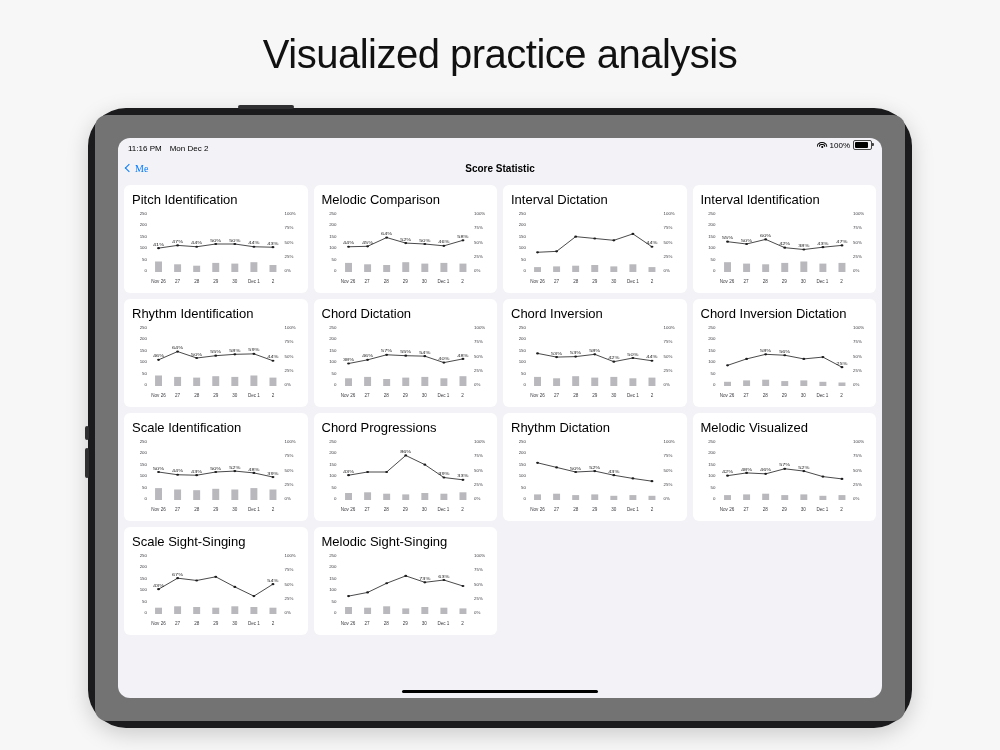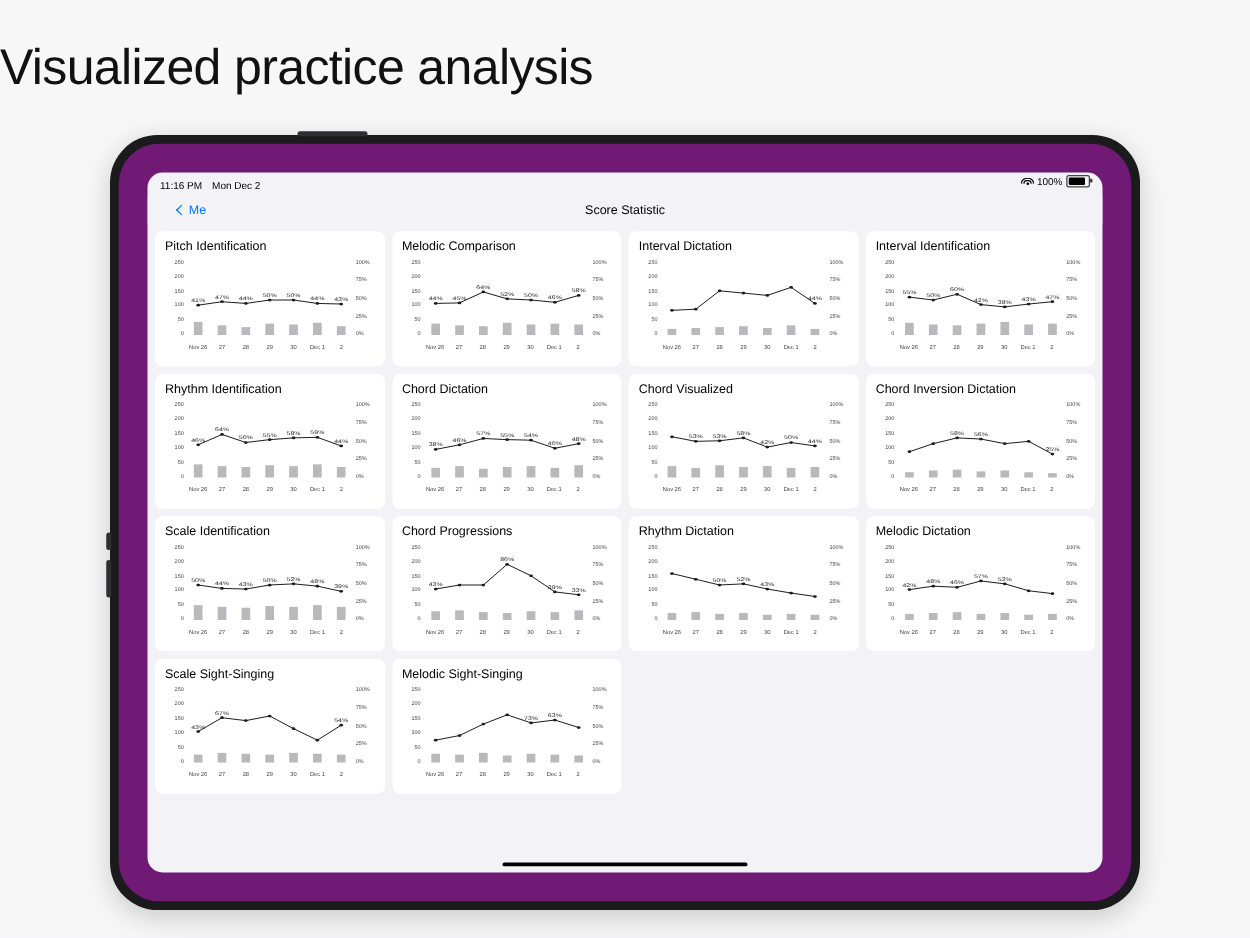--- a/index.html
+++ b/index.html
@@ -7,20 +7,21 @@
     padding: 0;
   }
   body {
     width: 1000px;
     height: 750px;
     background: #f7f7f7;
     font-family: "Liberation Sans", sans-serif;
     overflow: hidden;
   }
   .page-title {
+    text-align: center;
     font-size: 40px;
     font-weight: 400;
     color: #111;
     letter-spacing: -0.5px;
     padding-top: 32px;
     margin: 0;
   }
   
   .device {
     position: absolute;
@@ -31,22 +32,22 @@
     background: #1b1b1d;
     border-radius: 38px;
     box-shadow: 0 6px 22px rgba(0,0,0,0.18);
   }
   .device-inner {
     position: absolute;
     left: 7px;
     top: 7px;
     right: 7px;
     bottom: 7px;
-    background: #701a75;
-    border-radius: 32px;
+    background: #737373;
+    border-radius: 12px;
     overflow: hidden;
   }
   .screen {
     position: absolute;
     left: 23px;
     top: 23px;
     right: 23px;
     bottom: 23px;
     background: #f2f2f7;
     border-radius: 12px;
@@ -146,57 +147,58 @@
     display: flex;
     align-items: center;
     background: #f2f2f7;
   }
   .nav-back {
     display: flex;
     align-items: center;
     gap: 2px;
     color: #007aff;
     font-size: 10px;
-    padding-left: 24px;
+    padding-left: 8px;
     cursor: pointer;
+    font-family: Liberation Serif, serif;
   }
   .chev {
     display: inline-block;
     width: 5px; height: 5px;
     border-left: 1.6px solid #007aff;
     border-bottom: 1.6px solid #007aff;
     transform: rotate(45deg);
     margin-right: 1px;
   }
   .nav-title {
     position: absolute;
     left: 0; right: 0;
     text-align: center;
     font-size: 10px;
-    font-weight: 400;
+    font-weight: 700;
     color: #000;
     pointer-events: none;
   }
   
   .grid {
     padding: 6px 6px 0 6px;
     display: grid;
     grid-template-columns: repeat(4, 1fr);
     gap: 6px;
   }
   .card {
     background: #fff;
     border-radius: 6px;
     height: 108px;
     padding: 6px 7px 4px 7px;
     box-sizing: border-box;
     position: relative;
   }
   .card-title {
-    font-size: 10px;
+    font-size: 13px;
     color: #000;
     font-weight: 400;
     margin: 1px 0 2px 1px;
   }
   .plot-wrap {
     position: relative;
     height: 80px;
   }
   .y-left, .y-right {
     position: absolute;
@@ -601,21 +603,21 @@
                 <span>27</span>
                 <span>28</span>
                 <span>29</span>
                 <span>30</span>
                 <span>Dec 1</span>
                 <span>2</span>
               </div>
             </div>
           </div>
           <div class="card">
-            <div class="card-title">Chord Visualized</div>
+            <div class="card-title">Chord Inversion</div>
             <div class="plot-wrap">
               <div class="y-left">
                 <span>250</span>
                 <span>200</span>
                 <span>150</span>
                 <span>100</span>
                 <span>50</span>
                 <span>0</span>
               </div>
               <div class="y-right">
@@ -864,21 +866,21 @@
                 <span>27</span>
                 <span>28</span>
                 <span>29</span>
                 <span>30</span>
                 <span>Dec 1</span>
                 <span>2</span>
               </div>
             </div>
           </div>
           <div class="card">
-            <div class="card-title">Melodic Dictation</div>
+            <div class="card-title">Melodic Visualized</div>
             <div class="plot-wrap">
               <div class="y-left">
                 <span>250</span>
                 <span>200</span>
                 <span>150</span>
                 <span>100</span>
                 <span>50</span>
                 <span>0</span>
               </div>
               <div class="y-right">

